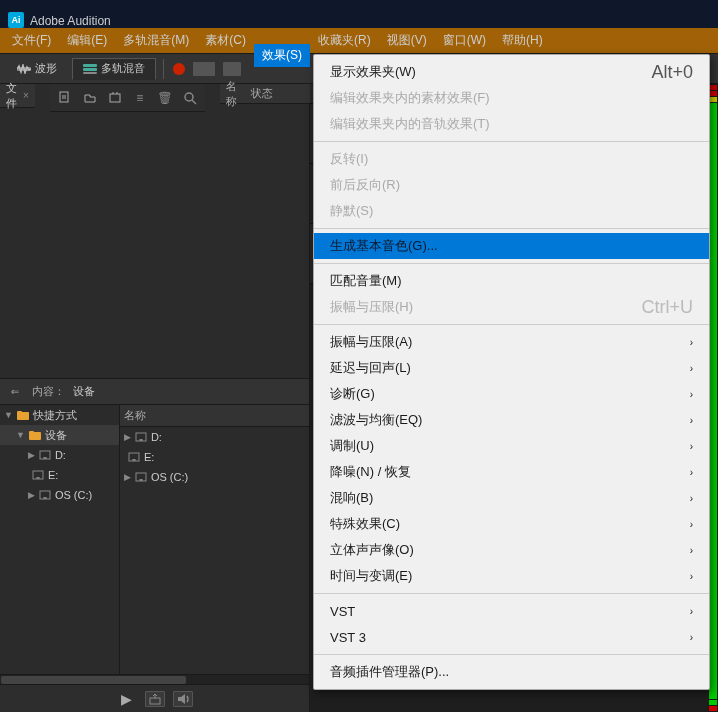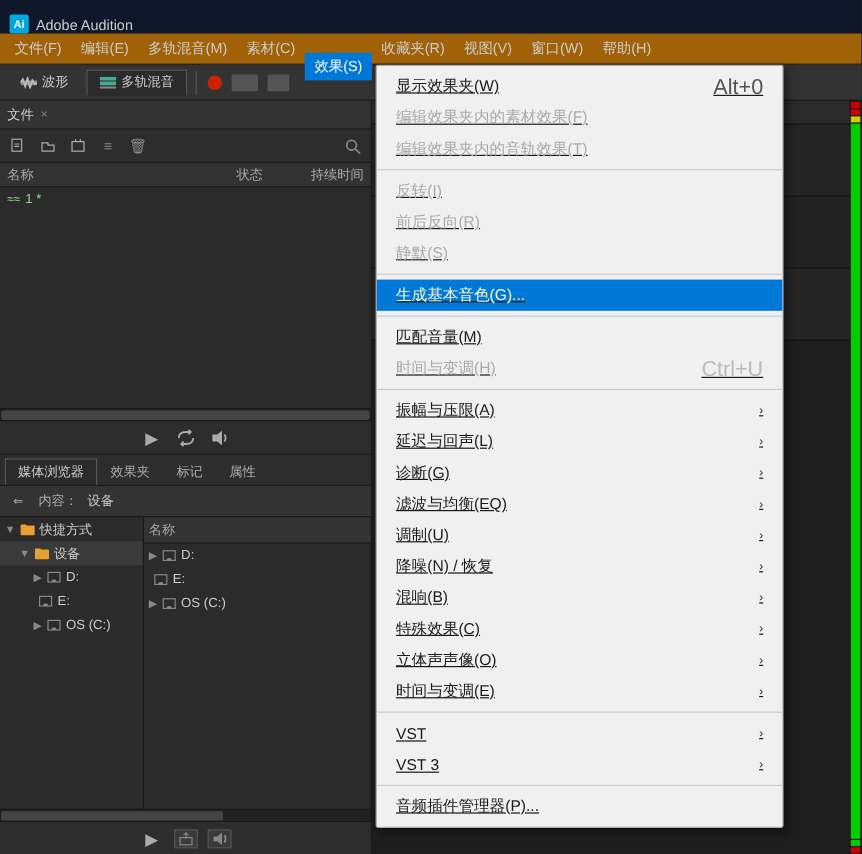--- a/index.html
+++ b/index.html
@@ -108,22 +108,23 @@
       background: #2b2b2b;
       display: flex;
       flex-direction: column;
       border-right: 1px solid #1a1a1a;
     }
 
     
     #files-section {
       height: 295px;
       display: flex;
-      flex-direction: column;
-      border-bottom: 1px solid #1a1a1a;
+      flex-direction: row;
+      border-bottom: 1px solid #1a1a1a;
+      gap: 15px;
     }
     #files-header {
       height: 24px;
       background: #333;
       display: flex;
       align-items: center;
       padding: 0 6px;
       gap: 4px;
       border-bottom: 1px solid #1a1a1a;
       font-size: 11px;
@@ -309,43 +310,42 @@
       height: 100%;
       background: linear-gradient(180deg, #1a1a1a 0%, #1a1a1a 100%);
       position: relative;
     }
 
     
     #dropdown-overlay {
       position: absolute;
       top: 54px;
       left: 313px;
-      width: 340px;
+      width: 397px;
       background: #f0f0f0;
       border: 1px solid #aaa;
       box-shadow: 2px 3px 8px rgba(0,0,0,0.5);
       z-index: 100;
       color: #1a1a1a;
       font-size: 13px;
       padding: 4px 0;
       border-radius: 2px;
-      text-decoration: underline;
     }
     .dd-item {
       height: 26px;
       display: flex;
       align-items: center;
       padding: 0 16px;
       cursor: pointer;
       position: relative;
       white-space: nowrap;
     }
     .dd-item.highlighted {
       background: #0078d7;
-      color: #fef9c3;
+      color: #0f172a;
     }
     .dd-item.disabled {
       color: #aaa;
       cursor: default;
     }
     .dd-item .shortcut {
       margin-left: auto;
       padding-left: 40px;
       color: #555;
       font-size: 18px;
@@ -472,26 +472,20 @@
         <div class="play-btn">
           <svg width="16" height="14">
               <polygon points="2,4 6,4 10,1 10,13 6,10 2,10" fill="#aaa"></polygon>
               <path d="M12,4 Q14,7 12,10" fill="none" stroke="#aaa" stroke-width="1.5"></path>
             </svg>
         </div>
       </div>
     </div>
 
     <div id="bottom-panel">
-      <div id="bottom-tabs">
-        <div class="bottom-tab active">媒体浏览器</div>
-        <div class="bottom-tab">效果夹</div>
-        <div class="bottom-tab">标记</div>
-        <div class="bottom-tab">属性</div>
-      </div>
       <div id="browser-toolbar">
         <button class="files-toolbar-btn" style="font-size:10px;color:#aaa;">⇐</button>
         <span style="font-size:11px;color:#aaa;padding:0 4px;">内容：</span>
         <span style="font-size:11px;color:#ccc;padding:0 2px;">设备</span>
       </div>
       <div id="browser-body">
         <div id="browser-left">
 
           <div class="tree-item">
             <span class="tree-arrow">▼</span>
@@ -641,21 +635,21 @@
     </div>
     <div class="dd-separator"></div>
     <div class="dd-item highlighted">
       <span>生成基本音色(G)...</span>
     </div>
     <div class="dd-separator"></div>
     <div class="dd-item">
       <span>匹配音量(M)</span>
     </div>
     <div class="dd-item disabled">
-      <span>时间与变调(H)</span>
+      <span>振幅与压限(H)</span>
       <span class="shortcut">Ctrl+U</span>
     </div>
     <div class="dd-separator"></div>
     <div class="dd-item">
       <span>振幅与压限(A)</span>
       <span class="arrow">›</span>
     </div>
     <div class="dd-item">
       <span>延迟与回声(L)</span>
       <span class="arrow">›</span>

